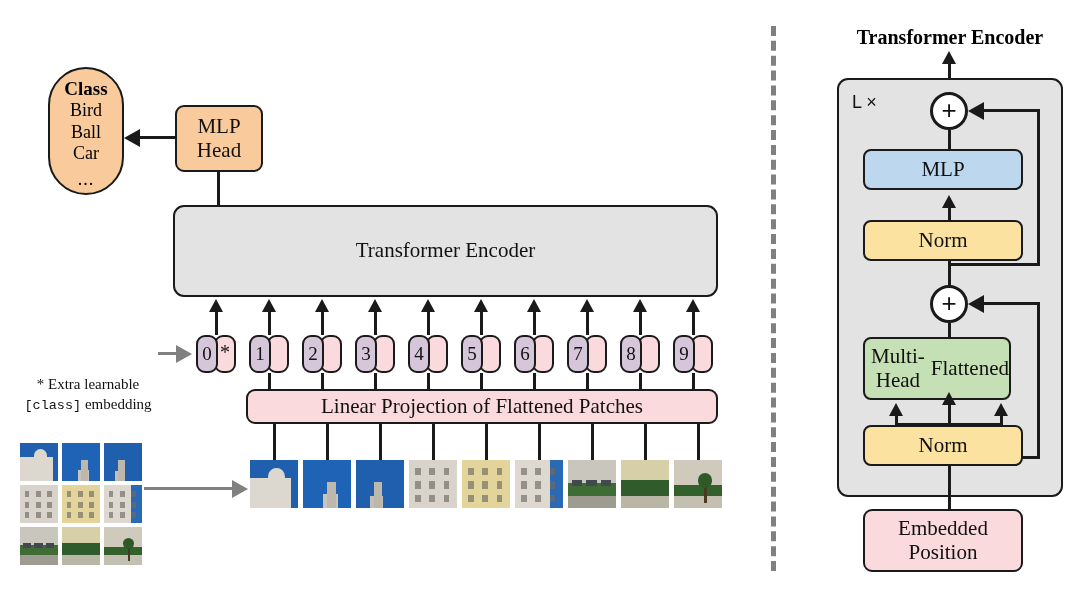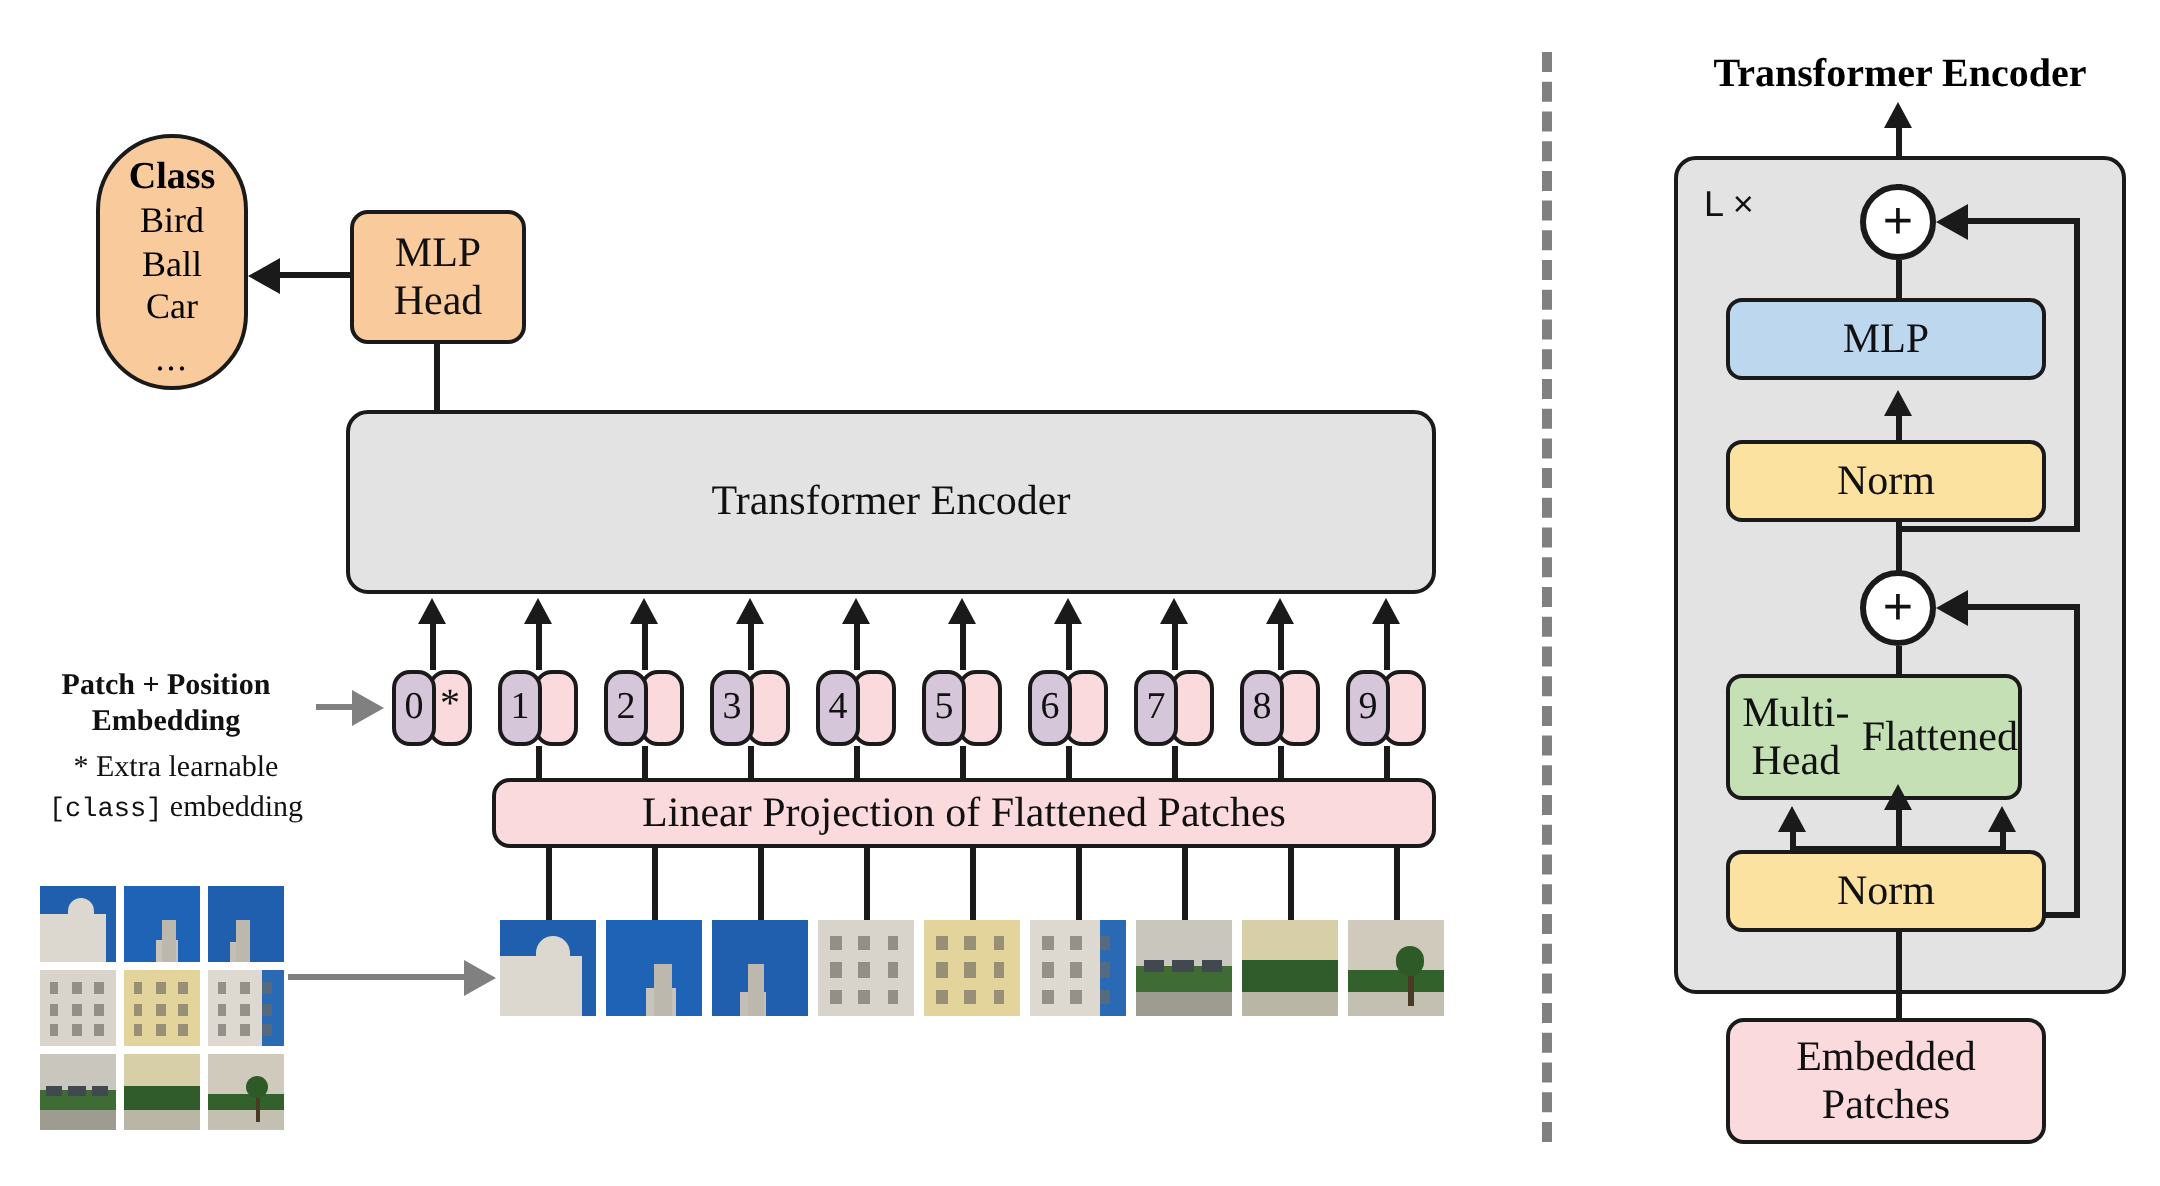--- a/index.html
+++ b/index.html
@@ -267,24 +267,20 @@
       <div class="abs vline-thin" style="left: 321px; top: 373px; height: 18px;"></div>
       <div class="abs vline-thin" style="left: 374px; top: 373px; height: 18px;"></div>
       <div class="abs vline-thin" style="left: 427px; top: 373px; height: 18px;"></div>
       <div class="abs vline-thin" style="left: 480px; top: 373px; height: 18px;"></div>
       <div class="abs vline-thin" style="left: 533px; top: 373px; height: 18px;"></div>
       <div class="abs vline-thin" style="left: 586px; top: 373px; height: 18px;"></div>
       <div class="abs vline-thin" style="left: 639px; top: 373px; height: 18px;"></div>
       <div class="abs vline-thin" style="left: 692px; top: 373px; height: 18px;"></div>
     </div>
 
-  <div class="abs side-label" style="left:8px; top:334px; width:150px;">
-    <div class="ln1">Patch + Position</div>
-    <div class="ln1">Embedding</div>
-  </div>
 
   <div class="abs hline-gray" style="left:158px; top:352px; width:20px;"></div>
   <div class="abs arrow-right-gray" style="left:176px; top:345px;"></div>
 
   <div class="abs note" style="left:8px; top:375px; width:160px;">
     <div>* Extra learnable</div>
     <div>
       <span class="mono">[class]</span><span> embedding</span>
     </div>
   </div>
@@ -544,16 +540,16 @@
   <div class="abs hline" style="left:895px; top:423px; width:108px;"></div>
 
   <div class="abs box box-yellow" style="left:863px; top:425px; width:160px; height:41px; border-radius:8px; font-size:21px;">
     <span>Norm</span>
   </div>
 
   <div class="abs vline" style="left:948px; top:466px; height:45px;"></div>
 
   <div class="abs box box-pink" style="left:863px; top:509px; width:160px; height:63px; border-radius:9px; font-size:21px; flex-direction:column;">
     <div>Embedded</div>
-    <div>Patches</div>
+    <div>Position</div>
   </div>
 
 </div>
 
 </body></html>

